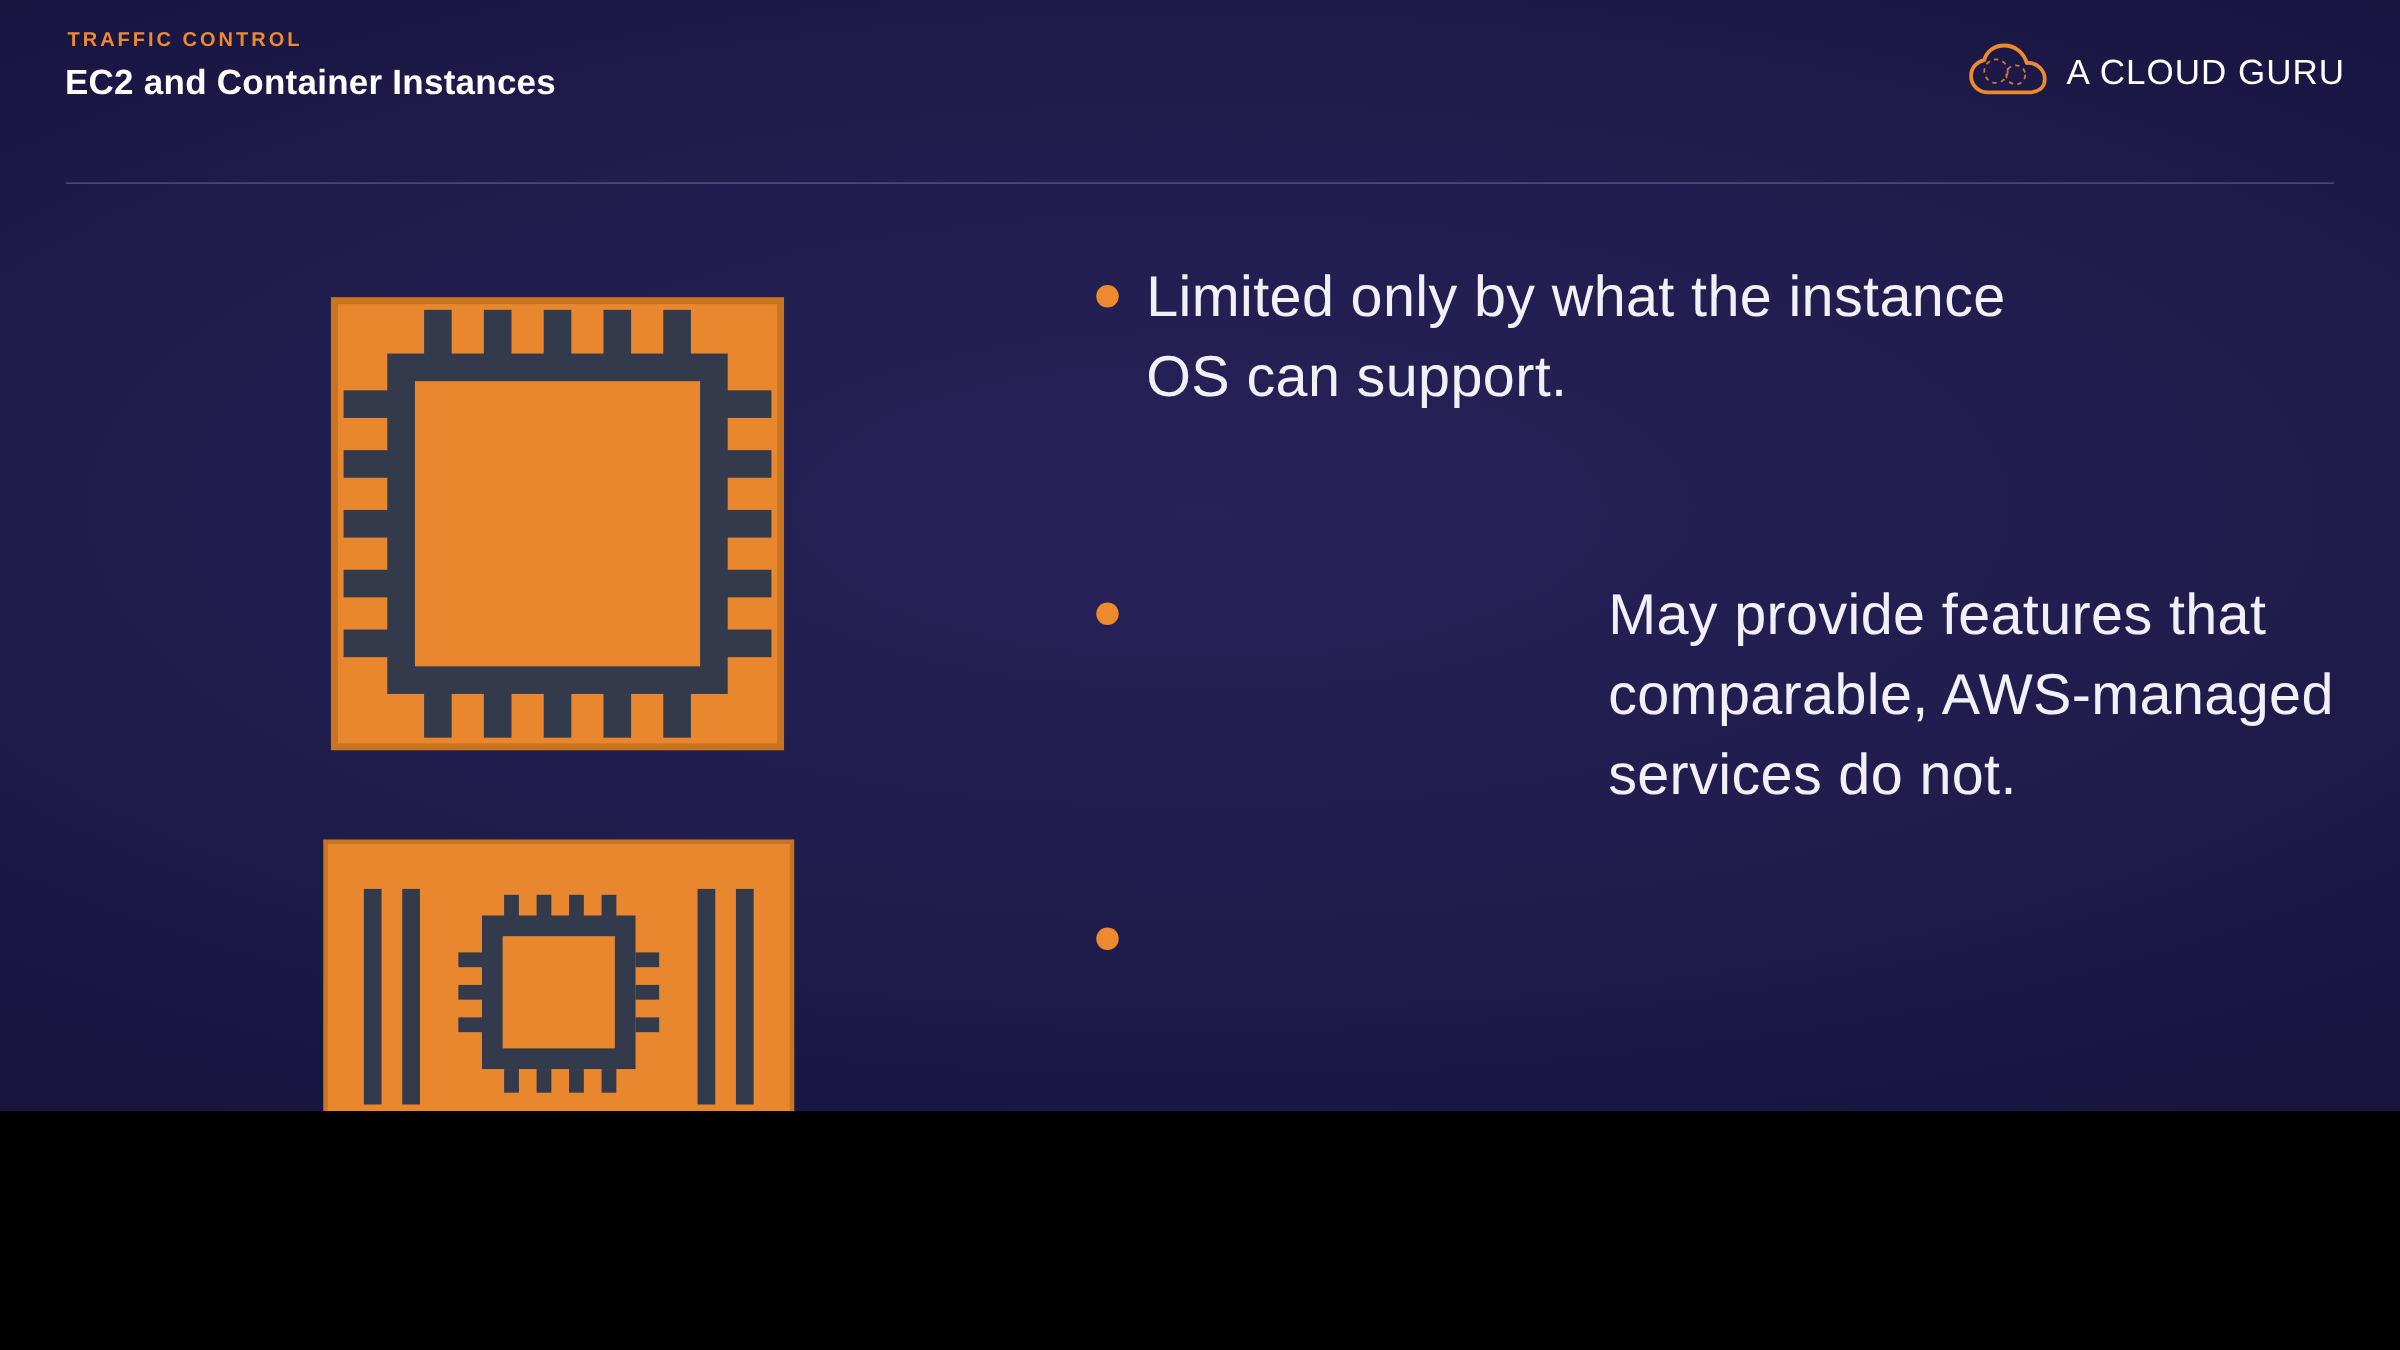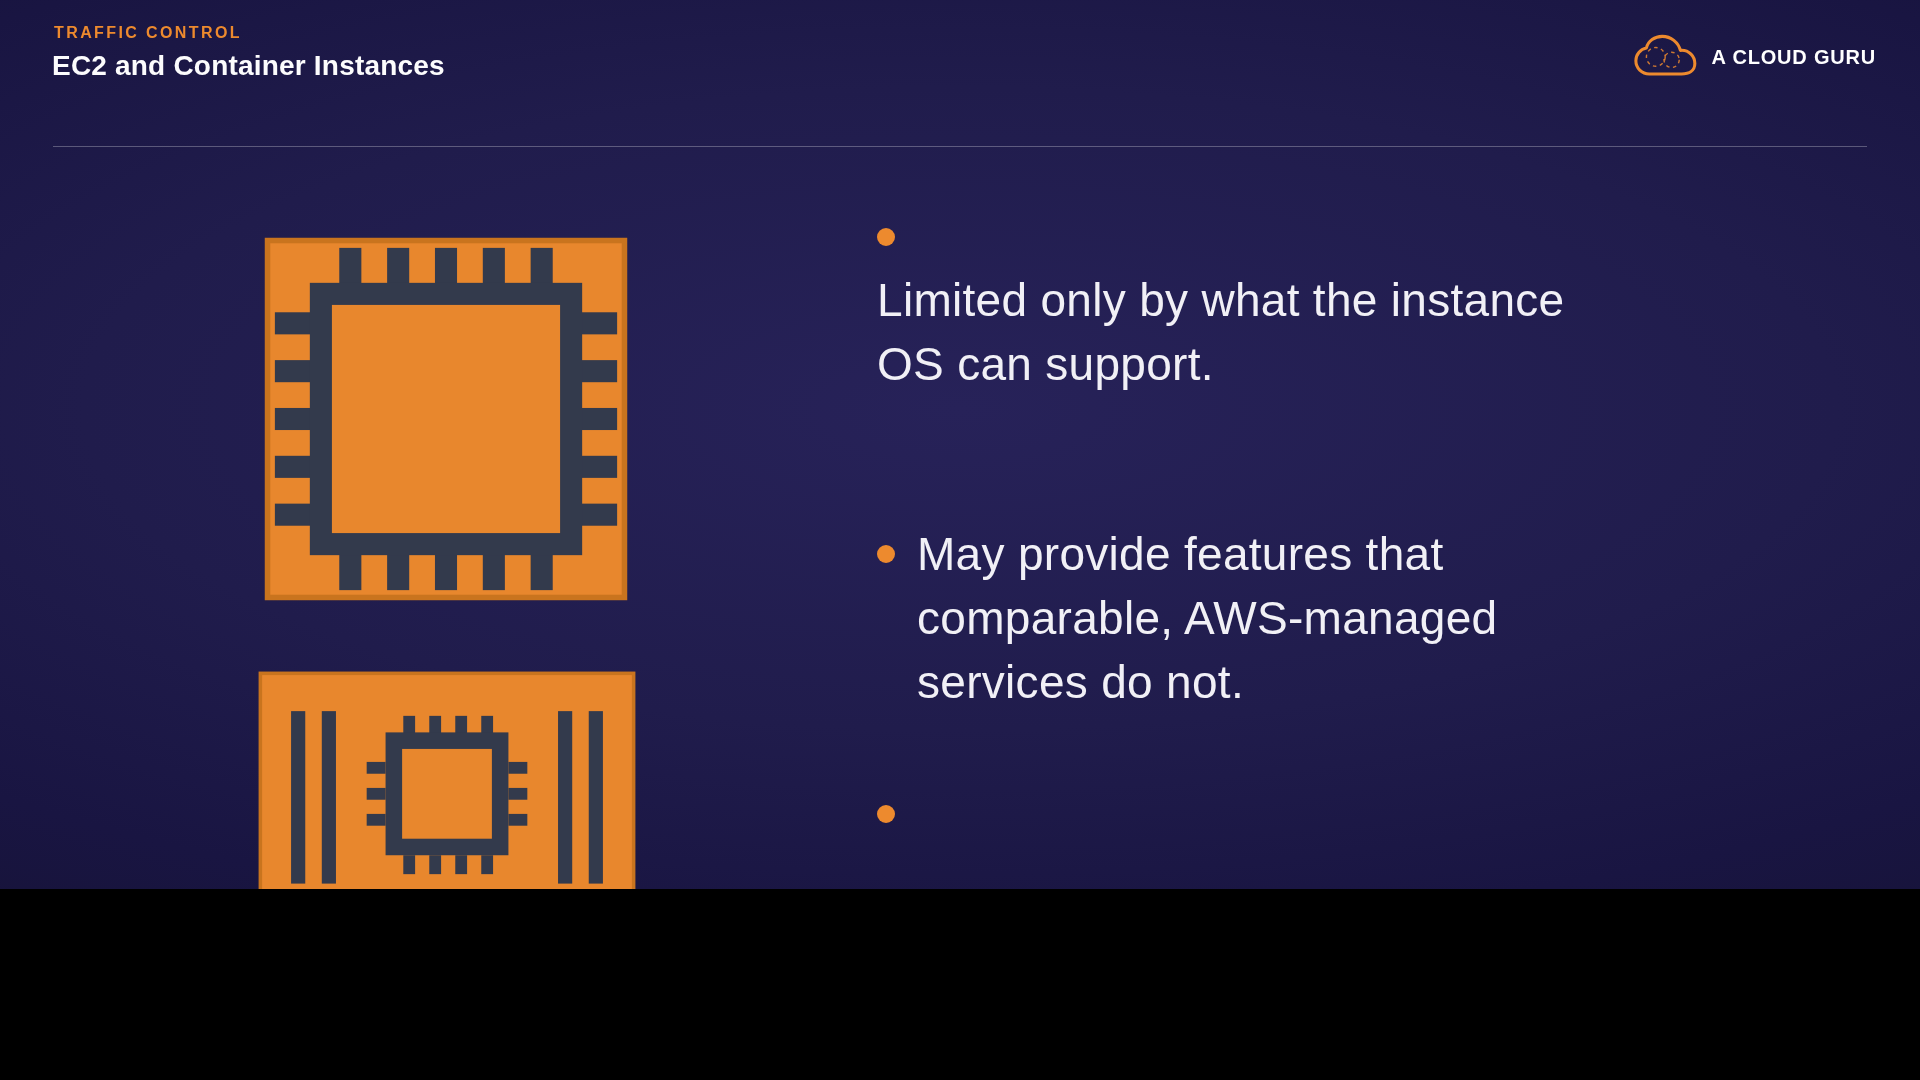--- a/index.html
+++ b/index.html
@@ -47,22 +47,22 @@
   .logo {
     position: absolute;
     top: 34px;
     right: 44px;
     display: flex;
     align-items: center;
     gap: 14px;
   }
   .logo-text {
     color: #FFFFFF;
-    font-size: 20px;
-    font-weight: 700;
+    font-size: 28px;
+    font-weight: 400;
     letter-spacing: 0.8px;
     white-space: nowrap;
   }
 
   
   .icon-ec2 {
     position: absolute;
     left: 262px;
     top: 235px;
     width: 368px;
@@ -84,22 +84,22 @@
     width: 990px;
     margin: 0;
     padding: 0;
     list-style: none;
   }
   .bullet {
     display: flex;
     align-items: flex-start;
     gap: 22px;
   }
-  .bullet:nth-child(1) { margin-bottom: 126px; flex-direction: column; }
-  .bullet:nth-child(2) { margin-bottom: 68px; }
+  .bullet:nth-child(1) { margin-bottom: 126px; }
+  .bullet:nth-child(2) { margin-bottom: 68px; justify-content: space-between; }
   .dot {
     flex: 0 0 18px;
     width: 18px;
     height: 18px;
     margin-top: 23px;
     border-radius: 50%;
     background: #ED8A2E;
   }
   .bullet-text {
     color: #F1F0F6;

